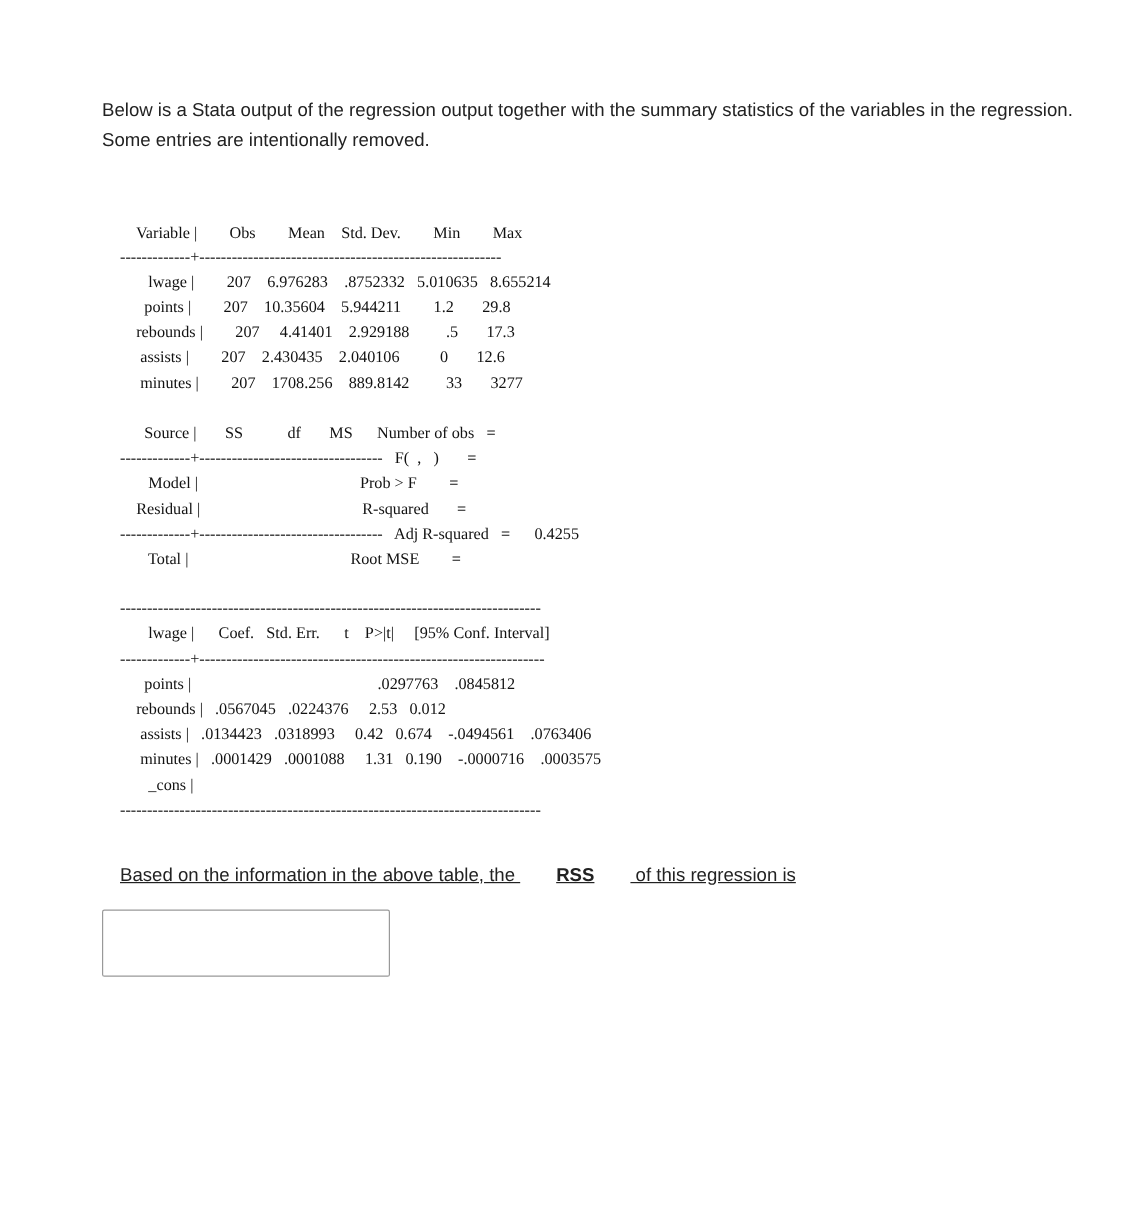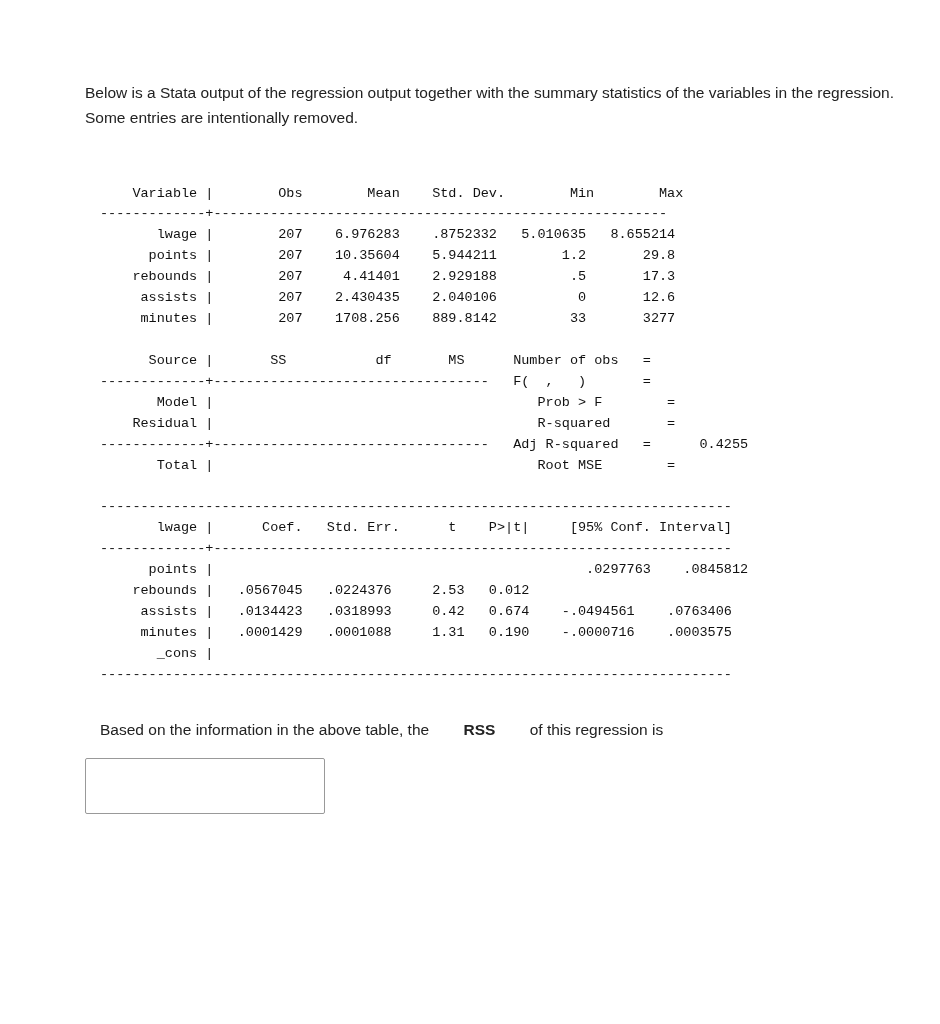--- a/index.html
+++ b/index.html
@@ -12,32 +12,33 @@
       width: 940px;
       min-height: 1024px;
     }
     .intro-text {
       font-size: 15.5px;
       line-height: 1.6;
       margin-bottom: 32px;
       max-width: 860px;
     }
     .stata-block {
-      font-family: Liberation Mono, monospace;
+      font-family: Liberation Serif, serif;
       font-size: 13.5px;
       line-height: 1.55;
       white-space: pre;
       margin-bottom: 32px;
       color: #111;
     }
     .answer-label {
       font-size: 15.5px;
       line-height: 1.6;
       margin-bottom: 16px;
       max-width: 860px;
+      text-decoration: underline;
     }
     .answer-label strong {
       font-weight: bold;
     }
     .answer-box {
       width: 240px;
       height: 56px;
       border: 1px solid #999;
       border-radius: 2px;
       margin-top: 4px;

